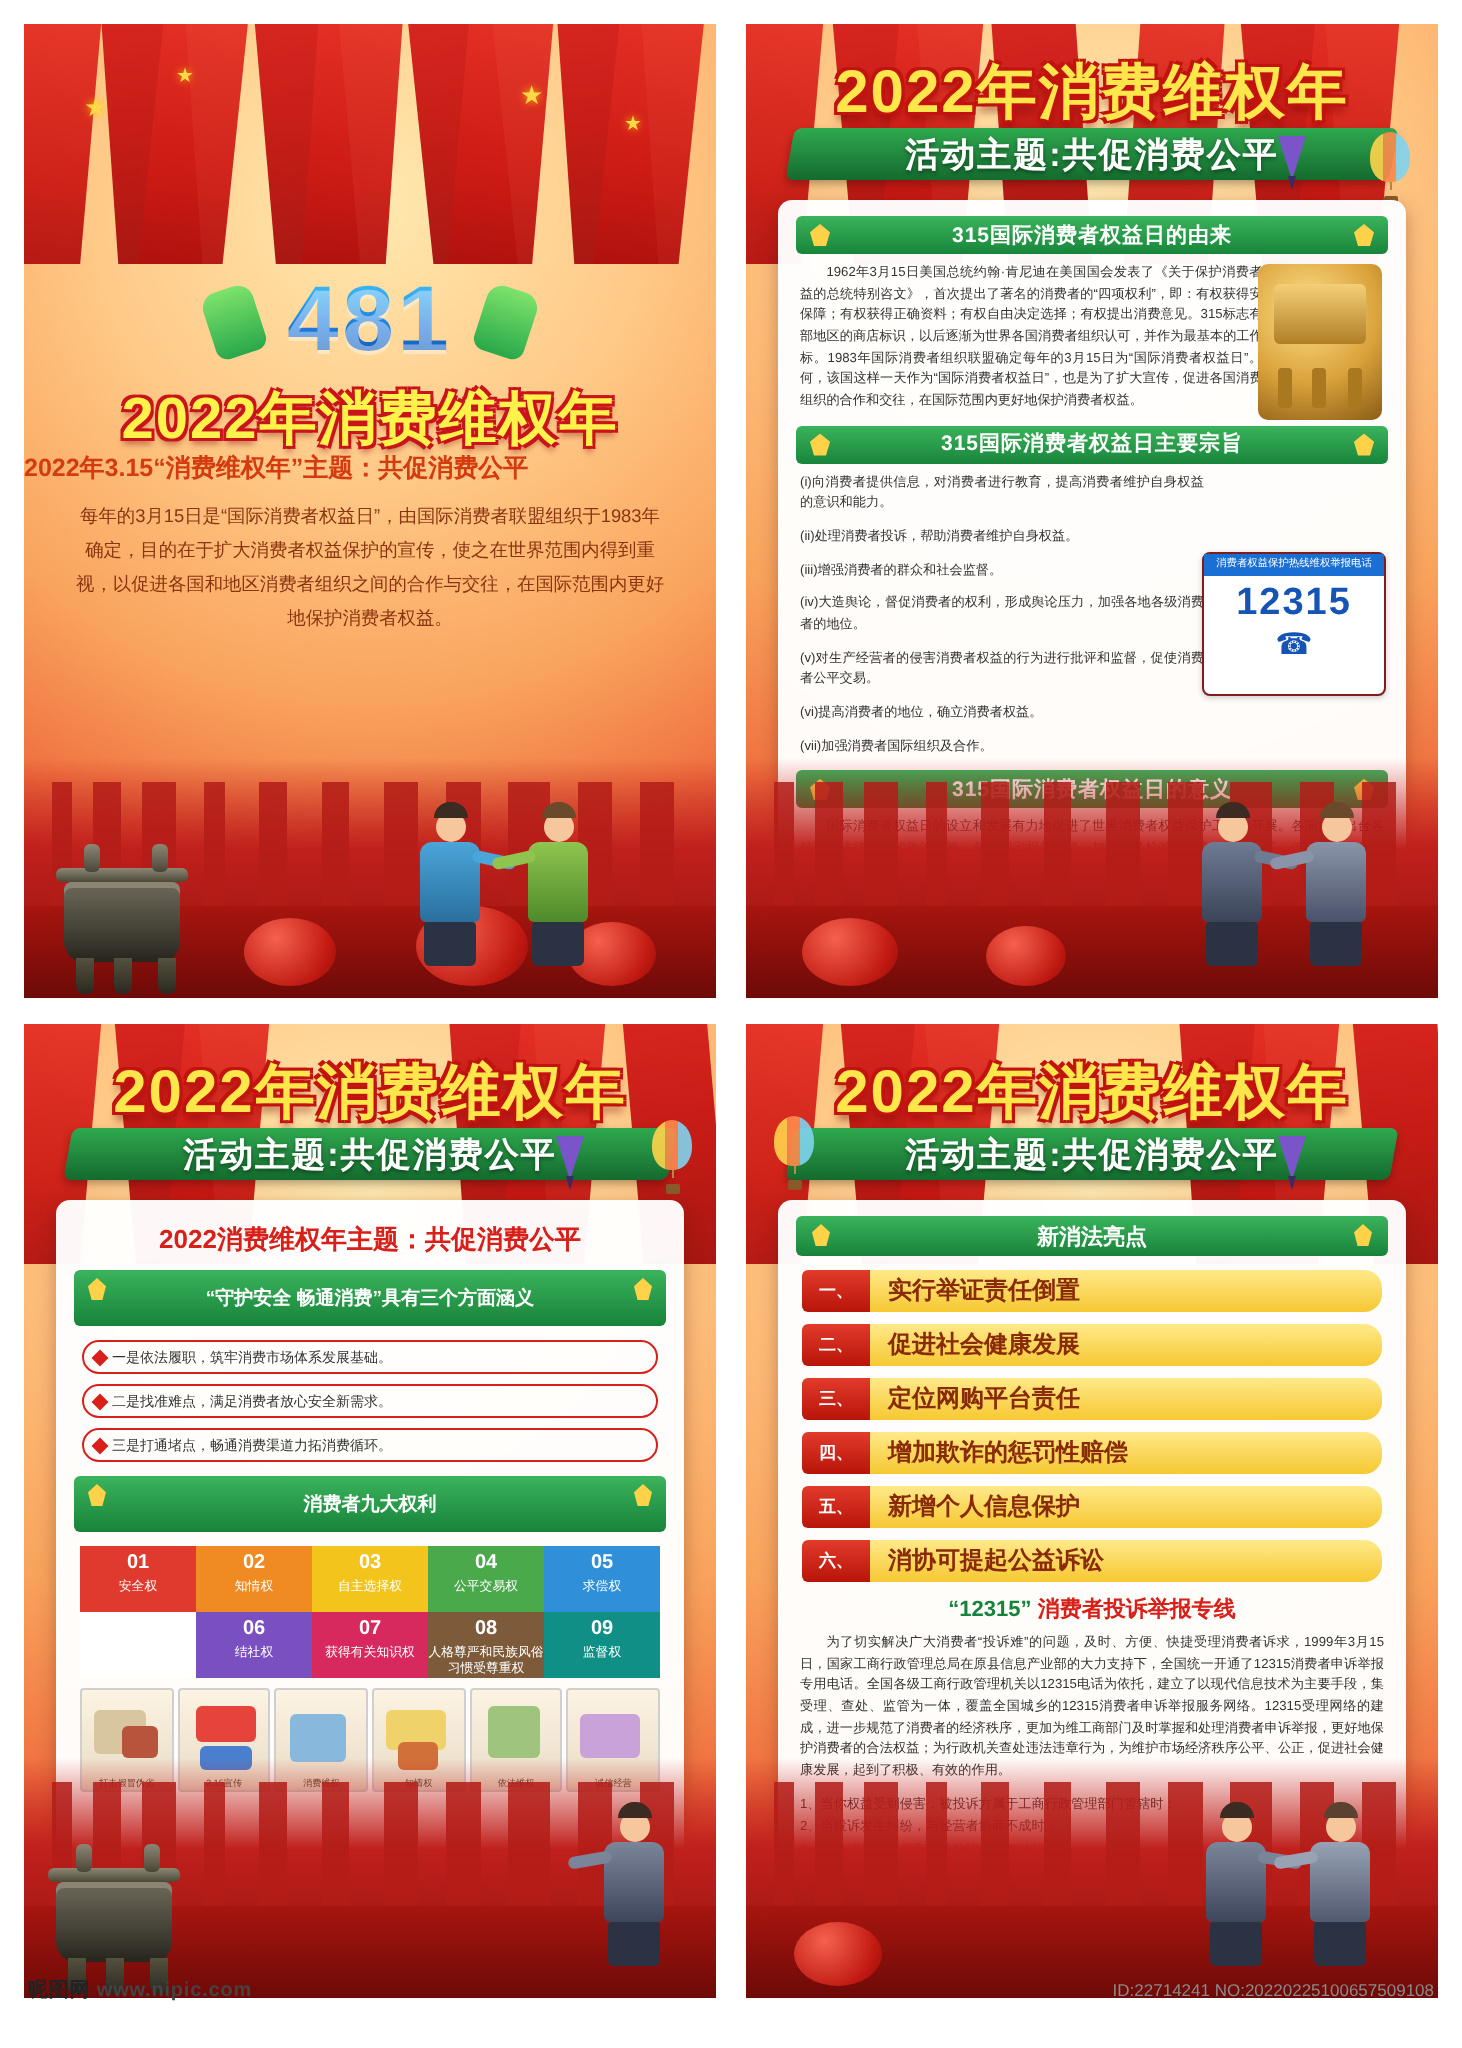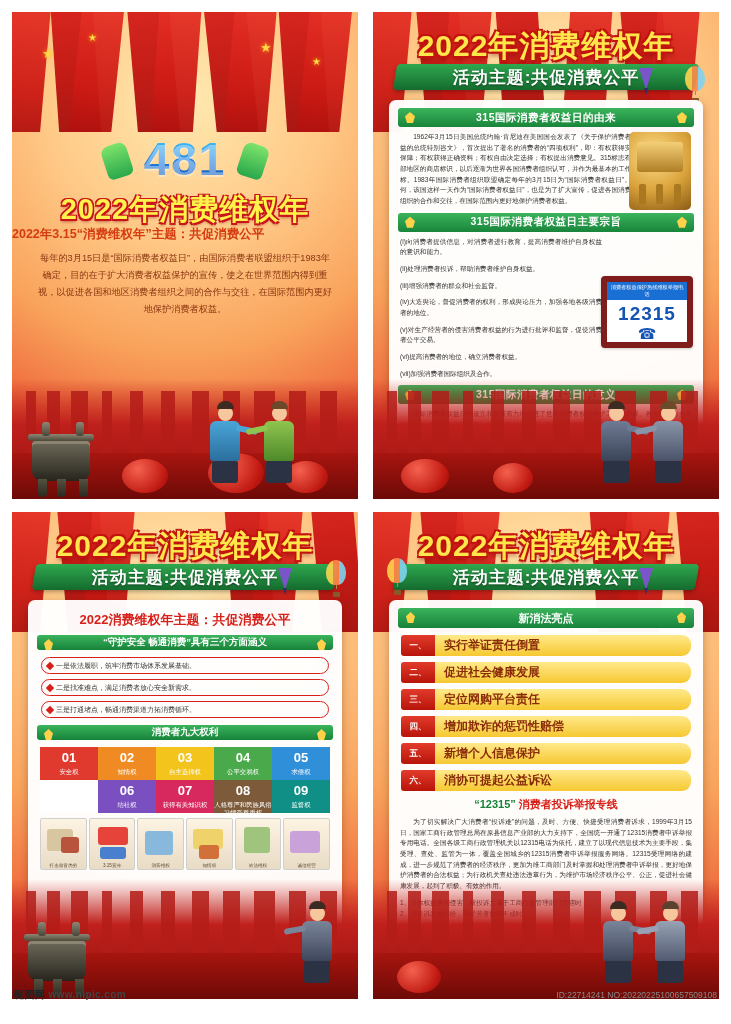--- a/index.html
+++ b/index.html
@@ -207,41 +207,41 @@
     position:absolute; left:8px; top:10px; width:46px; height:30px; border-radius:3px;
     background:linear-gradient(180deg,#f4cf77,#b07f26);
   }
   .ding-photo .lg {
     position:absolute; bottom:6px; width:7px; height:20px; background:#a9781f; border-radius:2px;
   }
 
   
   .phonebox {
     position:absolute; right:10px; top:176px; width:92px; height:72px;
-    background:#ffffff; border:6px solid #7f1d1d; border-radius:4px; text-align:center;
+    background:#ffffff; border:1px solid #7f1d1d; border-radius:4px; text-align:center;
     box-shadow:0 1px 3px rgba(0,0,0,.2);
   }
   .phonebox .pb-top {
     background:#1a6fd4; color:#fff; font-size:5.2px; line-height:1.35; padding:2px 3px;
   }
   .phonebox .pb-num { font-size:19px; font-weight:bold; color:#1553b5; margin-top:3px; letter-spacing:1px;}
   .phonebox .pb-ico { font-size:15px; color:#1553b5; }
 
   
   .p3-toptitle {
     height:20px; border-radius:3px; margin-bottom:5px;
     background:linear-gradient(180deg,#3bb35c,#17833a);
     color:#fff; font-size:10px; font-weight:bold;
     display:flex; align-items:center; justify-content:center;
   }
   .p3-redtitle {
     text-align:center; font-size:13px; font-weight:bold; color:#d8201a; margin:3px 0 6px;
   }
   .p3-greenbar {
-    position:relative; height:15px; border-radius:3px; margin-bottom:7px;
+    position:relative; height:28px; border-radius:3px; margin-bottom:7px;
     background:linear-gradient(180deg,#3bb35c,#17833a);
     color:#fff; font-size:9.5px; font-weight:bold;
     display:flex; align-items:center; justify-content:center;
   }
   .p3-greenbar::before,.p3-greenbar::after{
     content:""; position:absolute; top:4px; width:9px; height:11px; background:#ffd24a;
     clip-path:polygon(50% 0,100% 38%,80% 100%,20% 100%,0 38%);
   }
   .p3-greenbar::before{left:7px;} .p3-greenbar::after{right:7px;}
 
@@ -253,21 +253,21 @@
   }
   .bulletrow::before{
     content:""; position:absolute; left:5px; top:5px; width:6px;height:6px;
     background:#d8201a; transform:rotate(45deg);
   }
 
   .rights-grid { display:flex; flex-wrap:wrap; margin:4px 3px 0; }
   .right-cell {
     width:20%; height:33px; color:#fff; text-align:center; padding-top:3px;
   }
-  .right-cell .num { font-size:13px; font-weight:bold; }
+  .right-cell .num { font-size:10px; font-weight:bold; }
   .right-cell .lbl { font-size:6.4px; margin-top:3px; line-height:1.2; }
 
   .imgstrip { display:flex; margin:5px 3px 0; gap:2px; }
   .imgcell {
     flex:1; height:52px; border:1px solid #cfcfcf; border-radius:2px;
     background:linear-gradient(180deg,#fdf3e2,#e8dcc6);
     position:relative; overflow:hidden;
   }
   .imgcell .tag {
     position:absolute; bottom:1px; left:0; width:100%;

